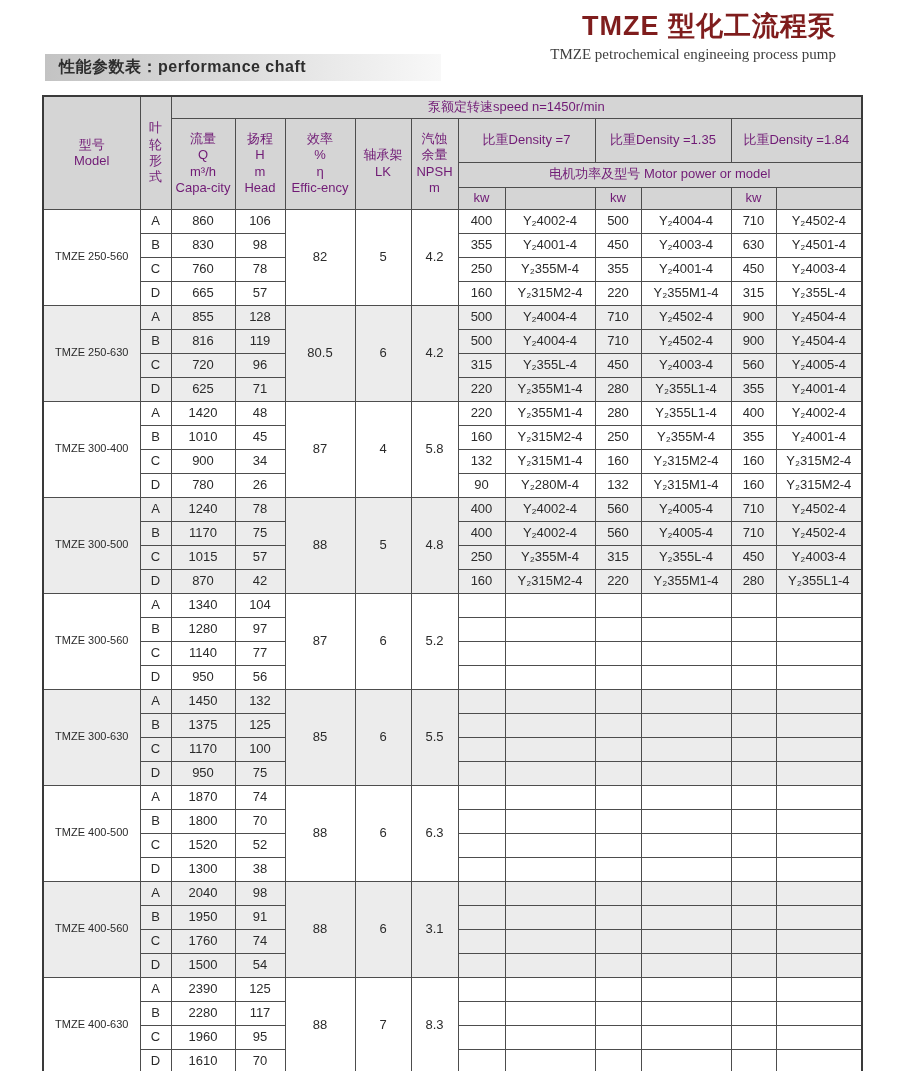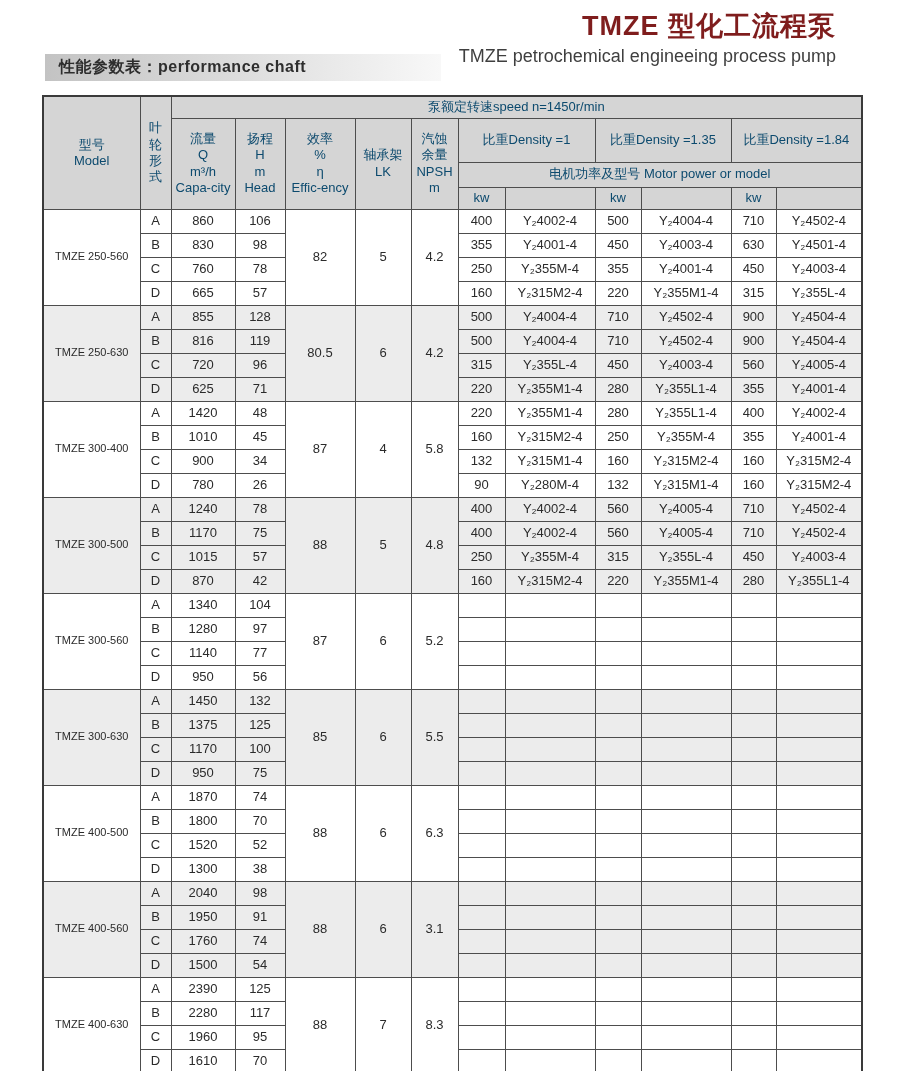--- a/index.html
+++ b/index.html
@@ -12,21 +12,21 @@
     overflow:hidden;
   }
   .title-block{
     position:absolute;top:8px;right:64px;
     text-align:right;
   }
   .title-cn{
     font-size:27px;font-weight:bold;letter-spacing:1px;color:#7f1d1d;
   }
   .subtitle-en{
-    font-size:18px;color:#3f3f3f;margin-top:2px;
+    font-size:15px;color:#3f3f3f;margin-top:2px;font-family:Liberation Serif, serif;
   }
   .section-strip{
     position:absolute;top:54px;left:45px;width:396px;height:27px;
     background:linear-gradient(to right,#c3c3c3,#f8f8f8);
     display:flex;align-items:center;
   }
   .section-strip span{
     font-size:16px;font-weight:bold;color:#2e2e2e;padding-left:14px;letter-spacing:0.5px;
   }
   table.perf{
@@ -37,21 +37,21 @@
   }
   table.perf th,table.perf td{
     border:1px solid #4d4d4d;
     text-align:center;vertical-align:middle;
     padding:0;overflow:hidden;
     font-weight:normal;
     white-space:pre-line;
     line-height:1.25;
   }
   table.perf{border:2px solid #3a3a3a;}
-  thead th{background:#d5d5d5;color:#0c4a6e;}
+  thead th{background:#d5d5d5;color:#701a75;}
   .h-r1{height:22px;}
   .h-r2{height:44px;}
   .h-r3{height:25px;}
   .h-r4{height:22px;}
   tbody td{height:23px;background:#ffffff;}
   tbody tr.zebra td{background:#ececec;}
   .model-cell{font-size:11px;}
   .impeller-head{line-height:1.15;}
 </style>
 </head>
@@ -104,21 +104,21 @@
       <th rowspan="3">效率
 %
 η
 Effic-ency</th>
       <th rowspan="3">轴承架
 LK</th>
       <th rowspan="3">汽蚀
 余量
 NPSH
 m</th>
-      <th colspan="2">比重Density =1</th>
+      <th colspan="2">比重Density =7</th>
       <th colspan="2">比重Density =1.35</th>
       <th colspan="2">比重Density =1.84</th>
     </tr>
     <tr class="h-r3">
       <th colspan="6">电机功率及型号 Motor power or model</th>
     </tr>
     <tr class="h-r4">
       <th>kw</th>
       <th></th>
       <th>kw</th>

